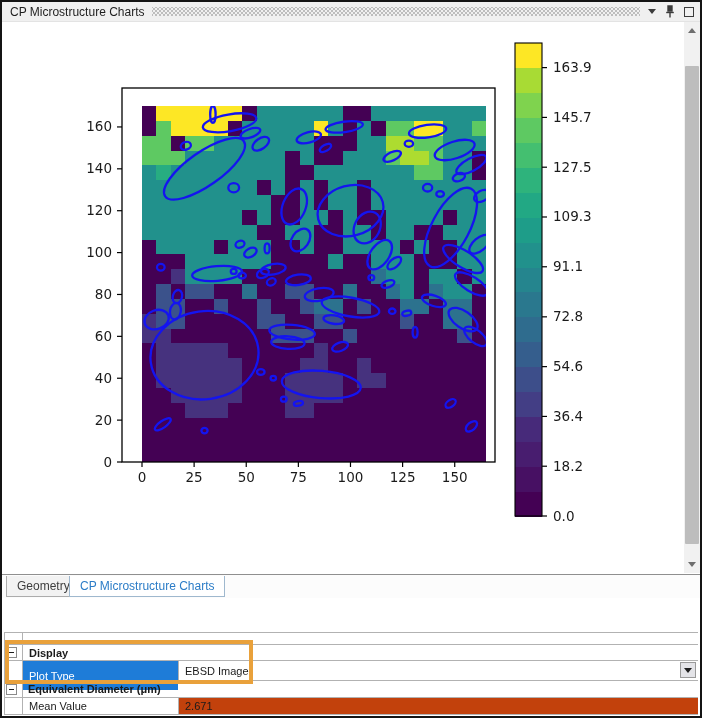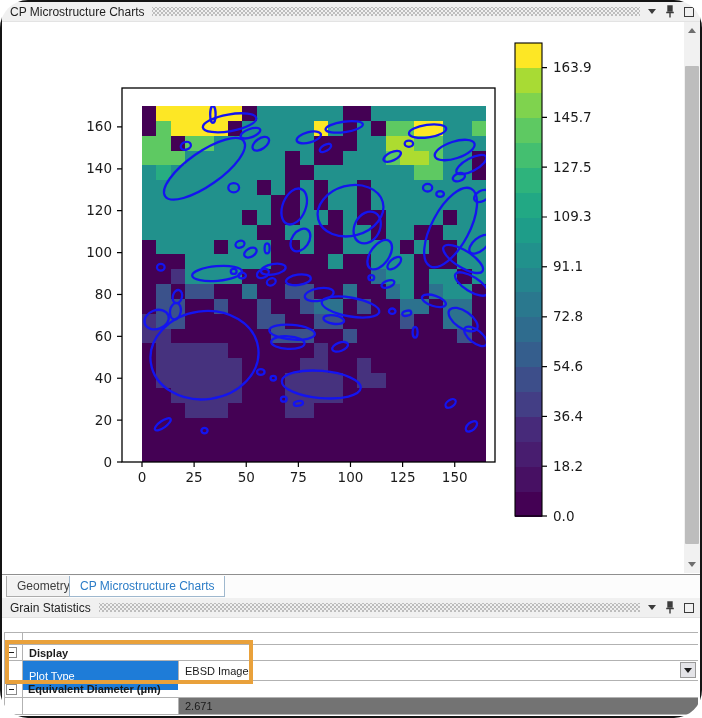--- a/index.html
+++ b/index.html
@@ -1,19 +1,19 @@
 <!DOCTYPE html>
 <html><head>
 <meta charset="utf-8">
 <style>
   * { margin:0; padding:0; box-sizing:border-box; }
   html,body { background:#fff; }
   body { font-family:"Liberation Sans", sans-serif; }
   .window {
-    position:relative; width:702px; height:718px; background:#fff; overflow:hidden;border-radius:28px;
+    position:relative; width:702px; height:718px; background:#fff; overflow:hidden;
   }
   .window::after {
     content:""; position:absolute; inset:0; border:2px solid #141414; pointer-events:none; z-index:50;
   }
   
   .panel-header {
     position:absolute; left:2px; width:698px; height:20px;
     background:#F0F0F0; border-bottom:1px solid #E3E3E3;
     display:flex; align-items:center; padding:0 6px 0 8px;
   }
@@ -833,35 +833,20 @@
 
   <div class="tabstrip">
     <div class="tab inactive">
         <span>Geometry</span>
       </div>
     <div class="tab active">
         <span>CP Microstructure Charts</span>
       </div>
   </div>
 
-  <div class="panel-header" style="top:598px;">
-    <span class="hdr-title">Grain Statistics</span>
-    <span class="hdr-dots"></span>
-    <span class="hdr-icons">
-      <span class="chev"></span>
-      <svg class="pin-svg" width="10" height="13" viewBox="0 0 10 13">
-        <g fill="none" stroke="#3B3B3B" stroke-width="1.4">
-          <path d="M3 1 h4 v5 h-4 z" fill="#3B3B3B"></path>
-          <path d="M1.2 7.5 h7.6"></path>
-          <path d="M5 7.5 v5"></path>
-        </g>
-      </svg>
-      <span class="float-sq"></span>
-    </span>
-  </div>
 
   <div class="grid-area">
     <div class="hline" style="top:14px;"></div>
     <div class="hline" style="top:26px;"></div>
     <div class="hline" style="top:42px;"></div>
     <div class="hline" style="top:62px;"></div>
     <div class="hline" style="top:79px;"></div>
     <div class="hline" style="top:96px;"></div>
     <div class="vline" style="left:2px; top:14px; height:82px;"></div>
     <div class="vline" style="left:20px; top:14px; height:82px;"></div>
@@ -881,20 +866,23 @@
     </div>
     <div class="combo-btn">
         <span class="combo-arrow"></span>
       </div>
 
     <span class="expander" style="left:4px; top:66px;"></span>
     <div class="cell name grp" style="left:20px; top:63px; width:675px; height:16px;">
       <span>Equivalent Diameter (μm)</span>
     </div>
 
-    <div class="cell value" id="mean-value-cell" style="left: 177px; top: 80px; width: 519px; height: 16px; background: #737373;">
+    <div class="cell name" style="left:21px; top:80px; width:155px; height:16px; background:#fff;">
+      <span>Mean Value</span>
+    </div>
+    <div class="cell value" id="mean-value-cell" style="left: 177px; top: 80px; width: 519px; height: 16px; background: #c2410c;">
       <span>2.671</span>
     </div>
 
     <div class="callout" id="callout-box" style="border-color: rgb(233, 161, 59);"></div>
   </div>
 
 </div>
 
 </body></html>

